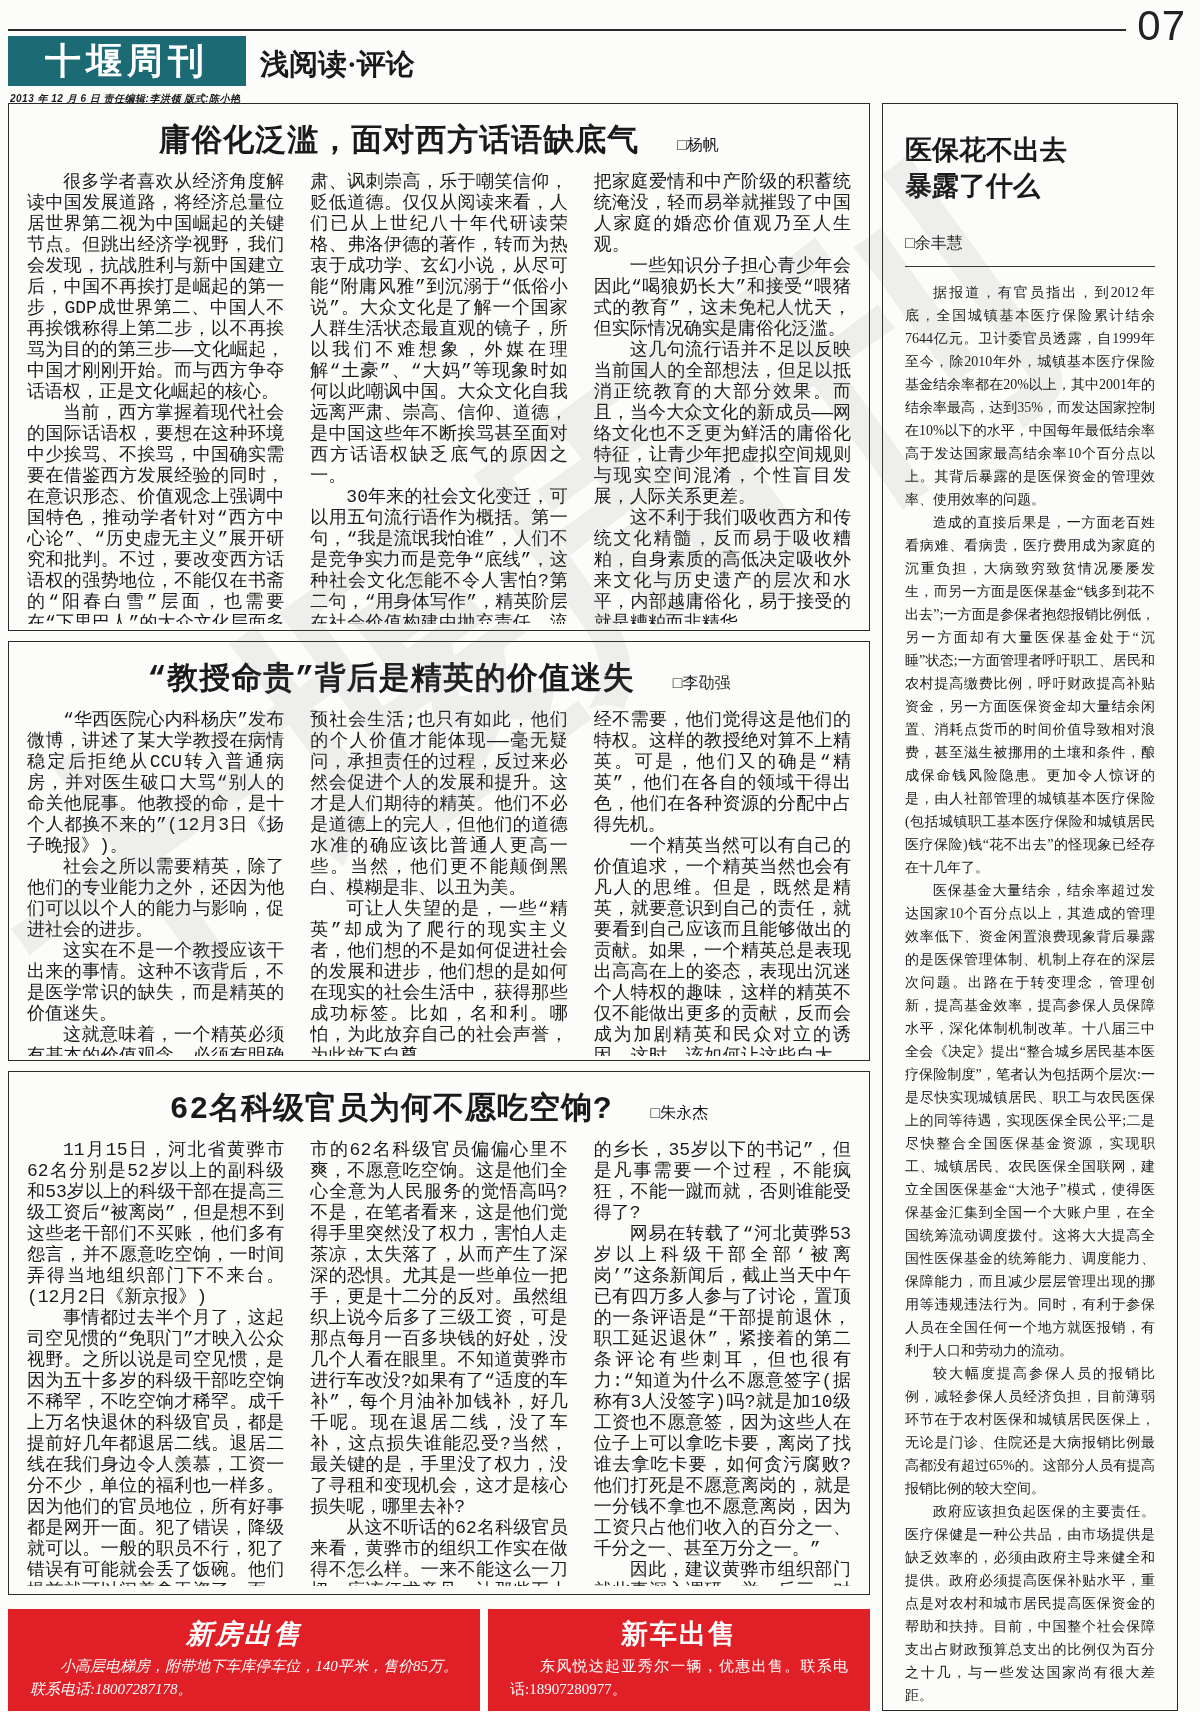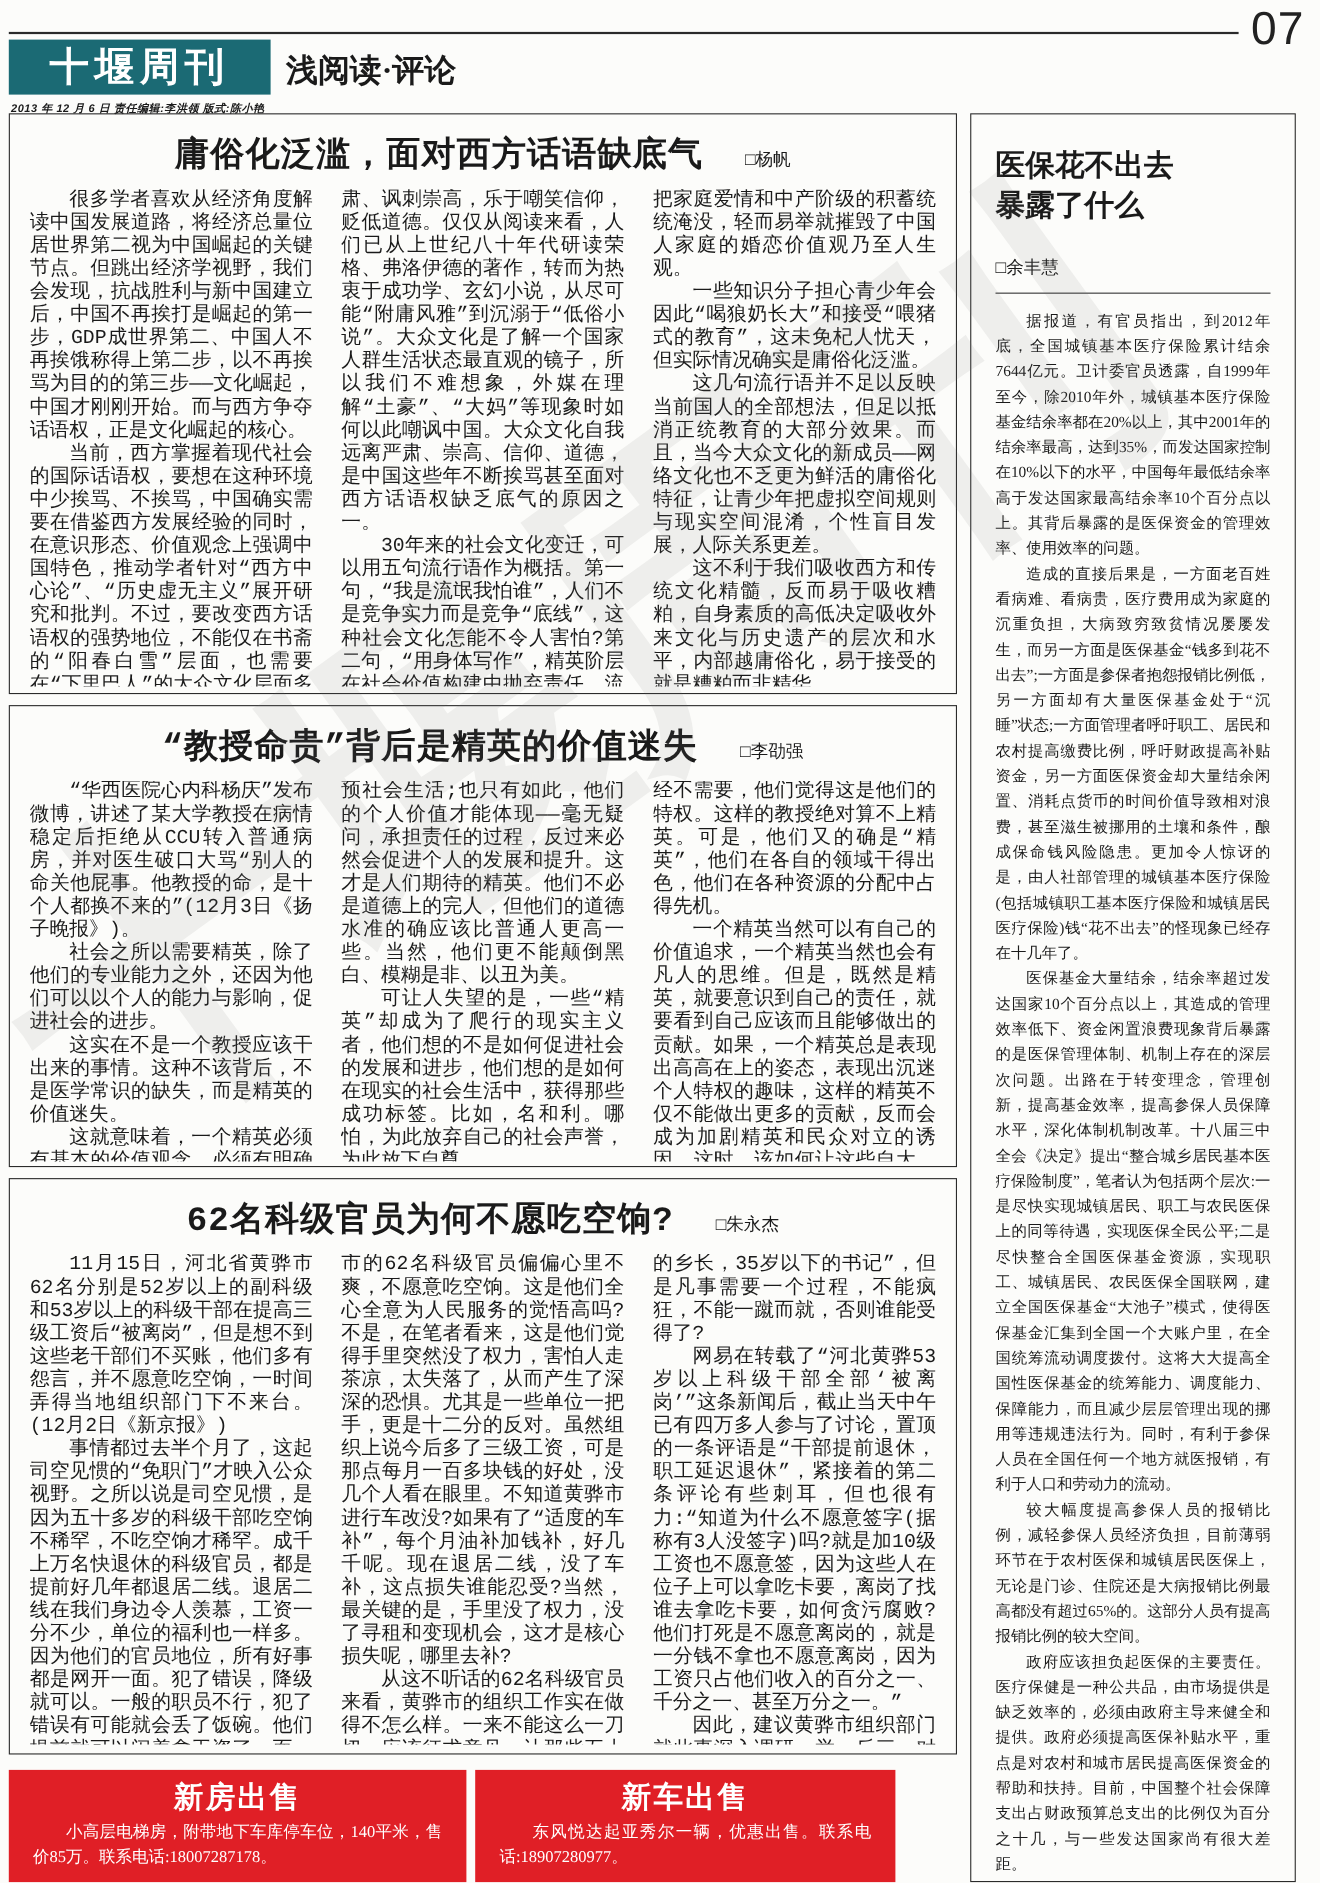--- a/index.html
+++ b/index.html
@@ -41,21 +41,21 @@
   .col{flex:1;font-size:18px;line-height:21px;text-align:justify;overflow:hidden;}
   .art-1 .col{height:452px;}
   .art-2 .col{height:346px;}
   .art-3 .col{height:446px;}
   .col p{margin:0;text-indent:2em;}
   .col p.cont{text-indent:0;}
 
   
   .ads{display:flex;gap:8px;height:102px;}
   .ad{color:#fff;overflow:hidden;}
-  .ad-house{width:416px;}
+  .ad-house{width:472px;font-style:italic;}
   .ad-car{width:382px;}
   .ad .ad-t{text-align:center;font-size:27px;font-weight:bold;margin:7px 0 3px;
             font-family:"Liberation Sans",sans-serif;letter-spacing:2px;}
   .ad .ad-b{font-size:15px;line-height:1.5;padding:0 22px;text-indent:2em;text-align:justify;}
 
   
   .sidebar{width:296px;height:1608px;padding:0 22px;box-sizing:border-box;overflow:hidden;}
   .sb-title{font-size:27px;font-weight:bold;line-height:1.35;margin:28px 0 16px;}
   .sb-author{font-size:16px;padding-bottom:12px;border-bottom:1.5px solid #333;margin-bottom:14px;margin-top:28px;}
   .sb-body p{margin:0;font-size:14px;line-height:23px;text-align:justify;text-indent:2em;}

